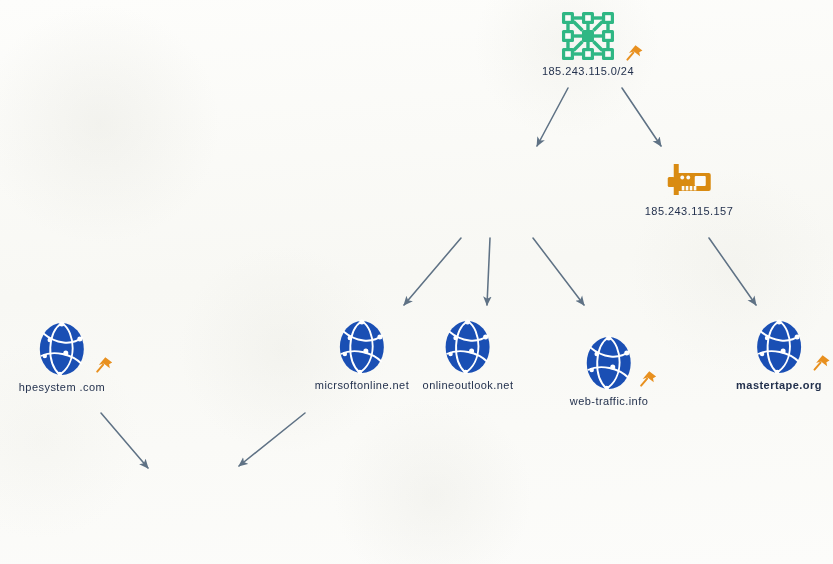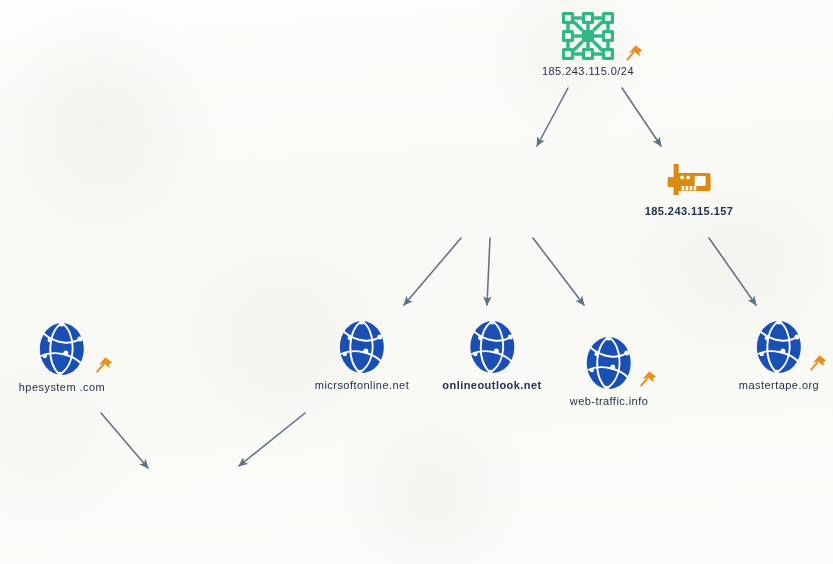--- a/index.html
+++ b/index.html
@@ -143,21 +143,21 @@
         <svg width="22" height="22" viewBox="0 0 22 22">
           <path d="M11.5 3.2 L18.4 8.4 L15.3 10.2 L16.0 14.2 L9.9 9.6 L5.0 11.0 L8.1 7.2 Z" fill="#e8901f"></path>
           <path d="M9.4 10.6 L3.4 17.6" stroke="#e8901f" stroke-width="2" stroke-linecap="round"></path>
         </svg>
       </span>
     </span>
     <span class="node-label">185.243.115.0/24</span>
   </div>
 
 
-  <div class="node nic-node" style="left:689px; top:160px;font-weight:bold;">
+  <div class="node nic-node" style="left:689px; top:160px;">
     <span class="node-glyph">
       <svg width="48" height="42" viewBox="0 0 48 42">
         <g fill="#d98b12">
           <path d="M9 4 h5 v9 h30 a2 2 0 0 1 2 2 v14 a2 2 0 0 1 -2 2 h-30 v4 h-5 z"></path>
           <rect x="3" y="17" width="7" height="10" rx="1.5"></rect>
         </g>
         <g fill="#fbfbf9">
           <rect x="30" y="16" width="11" height="10" rx="1"></rect>
           <circle cx="17.5" cy="17.5" r="1.9"></circle>
           <circle cx="23.5" cy="17.5" r="1.9"></circle>
@@ -216,21 +216,21 @@
           <circle cx="14" cy="20" r="2.3"></circle>
           <circle cx="30" cy="33" r="2.5"></circle>
           <circle cx="9" cy="36" r="2.2"></circle>
           <circle cx="24" cy="54" r="2.2"></circle>
         </g>
       </svg>
     </span>
     <span class="node-label">micrsoftonline.net</span>
   </div>
 
-  <div class="node globe-node" style="left:492px; top:318px;font-weight:bold;">
+  <div class="node globe-node" style="left:468px; top:318px;">
     <span class="node-glyph">
       <svg width="52" height="58" viewBox="0 0 52 58">
         <ellipse cx="26" cy="29" rx="22" ry="26" fill="#1a4fb4"></ellipse>
         <g stroke="#ffffff" stroke-width="1.9" fill="none">
           <path d="M26 3 C 12 12, 10 42, 24 55"></path>
           <path d="M26 3 C 40 12, 42 44, 23 55"></path>
           <path d="M7 13 C 20 24, 36 26, 47 17"></path>
           <path d="M5 36 C 18 30, 36 34, 46 44"></path>
         </g>
         <g fill="#ffffff">
@@ -268,21 +268,21 @@
       <span class="pin">
         <svg width="22" height="22" viewBox="0 0 22 22">
           <path d="M11.5 3.2 L18.4 8.4 L15.3 10.2 L16.0 14.2 L9.9 9.6 L5.0 11.0 L8.1 7.2 Z" fill="#e8901f"></path>
           <path d="M9.4 10.6 L3.4 17.6" stroke="#e8901f" stroke-width="2" stroke-linecap="round"></path>
         </svg>
       </span>
     </span>
     <span class="node-label">web-traffic.info</span>
   </div>
 
-  <div class="node globe-node" style="left:779px; top:318px;">
+  <div class="node globe-node" style="left:779px; top:318px;font-weight:bold;">
     <span class="node-glyph">
       <svg width="52" height="58" viewBox="0 0 52 58">
         <ellipse cx="26" cy="29" rx="22" ry="26" fill="#1a4fb4"></ellipse>
         <g stroke="#ffffff" stroke-width="1.9" fill="none">
           <path d="M26 3 C 12 12, 10 42, 24 55"></path>
           <path d="M26 3 C 40 12, 42 44, 23 55"></path>
           <path d="M7 13 C 20 24, 36 26, 47 17"></path>
           <path d="M5 36 C 18 30, 36 34, 46 44"></path>
         </g>
         <g fill="#ffffff">

